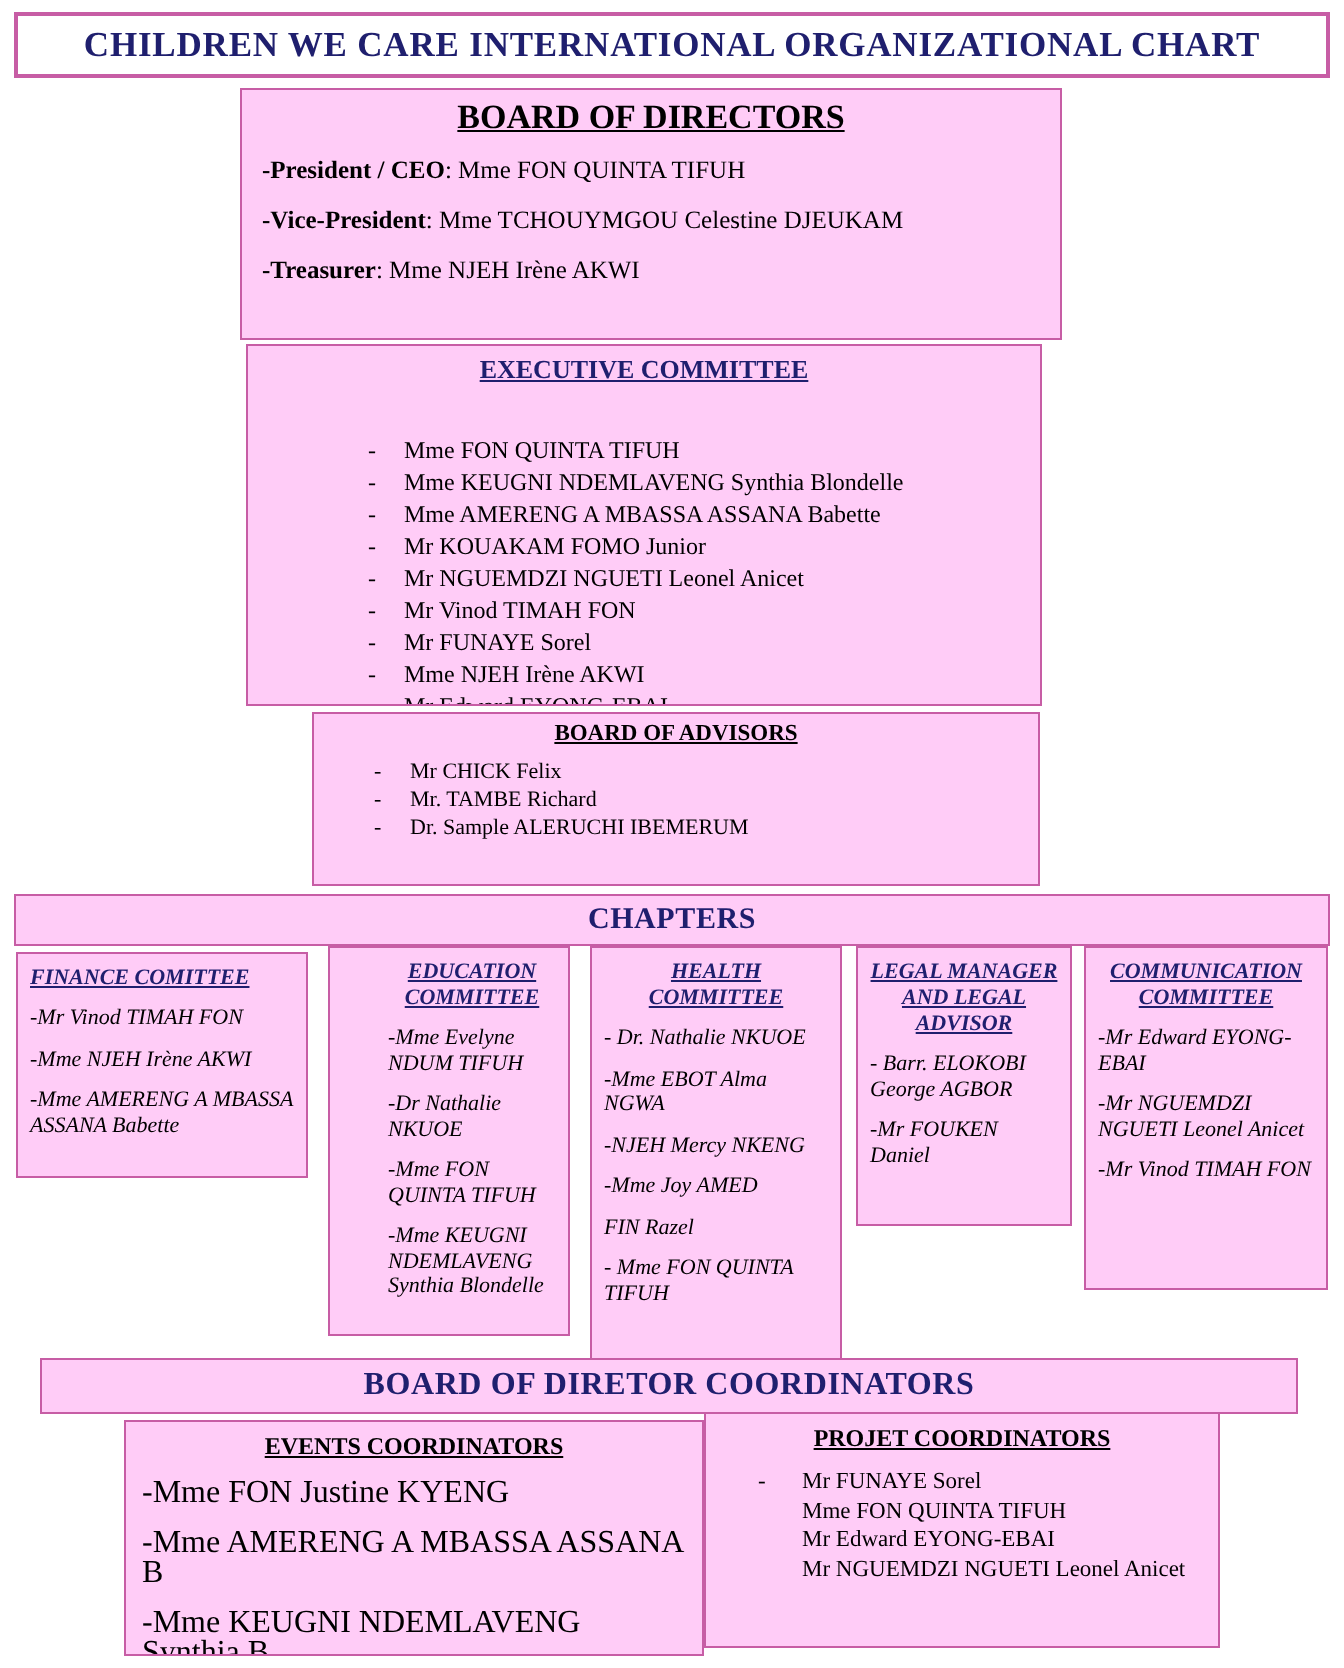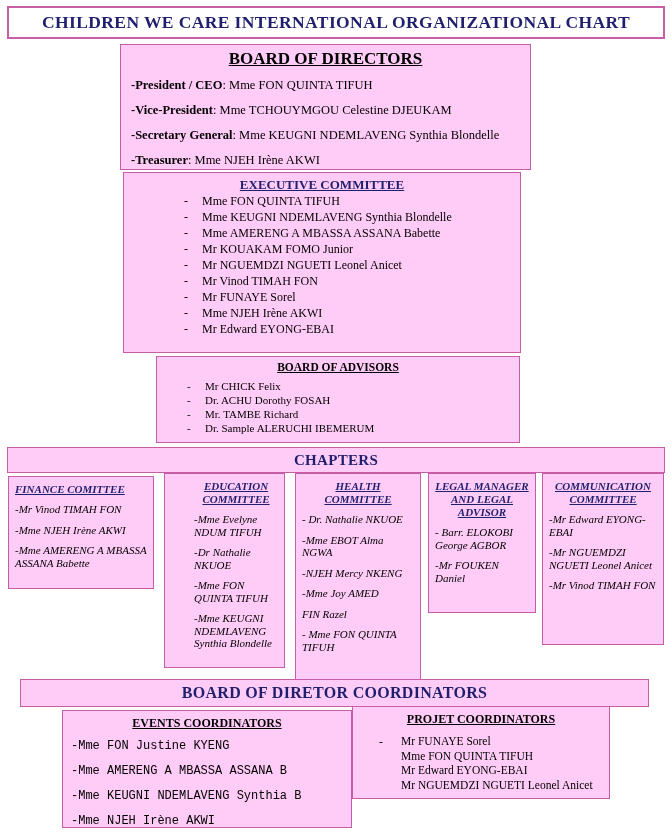--- a/index.html
+++ b/index.html
@@ -19,21 +19,21 @@
   .navy { color:var(--heading-navy,#1f1f6e); }
   .h-left { text-align:left; }
 
   
   .bod { left:120px; top:44px; width:411px; height:126px; padding:4px 8px; }
   .bod .h { font-size:17px; margin-bottom:8px; }
   .bod-line { font-size:12.5px; line-height:16px; margin:0 0 9px 2px; }
 
   
   .exec { left:123px; top:172px; width:398px; height:181px; padding:4px 0 0 0; }
-  .exec .h { font-size:13px; margin-bottom:0; }
+  .exec .h { font-size:13px; margin-bottom:24px; }
   .exec-list { padding-left:60px; font-size:12px; }
   .exec-item { white-space:pre; tab-size:18px; line-height:16px; }
 
   
   .advisors { left:156px; top:356px; width:364px; height:87px; padding:4px 0 0 0; }
   .advisors .h { font-size:11.5px; margin-bottom:6px; }
   .adv-list { padding-left:30px; font-size:11px; }
   .adv-item { white-space:pre; tab-size:18px; line-height:14px; }
 
   
@@ -49,43 +49,42 @@
   .cbox .item { line-height:12.5px; margin-bottom:8px; }
   .finance { left:8px;   top:476px; width:146px; height:113px; }
   .education { left:164px; top:473px; width:121px; height:195px;padding-left:29px; }
   .health { left:295px; top:473px; width:126px; height:207px; }
   .legal { left:428px; top:473px; width:108px; height:140px; }
   .comm { left:542px; top:473px; width:122px; height:172px; }
 
   
   .events { left:62px; top:710px; width:290px; height:118px; padding:5px 8px; }
   .events .h { font-size:12px; margin-bottom:8px; }
-  .events .ev-item { font-size:12px; line-height:15px; margin-bottom:10px;font-family:Liberation Mono, monospace; }
+  .events .ev-item { font-size:16px; line-height:15px; margin-bottom:10px; }
 
   
-  .projet { left:352px; top:706px; width:258px; height:93px; padding:5px 8px; }
+  .projet { left:352px; top:706px; width:258px; height:118px; padding:5px 8px; }
   .projet .h { font-size:12px; margin-bottom:7px; }
   .projet-list { padding-left:18px; font-size:11.5px; }
   .projet-item { white-space:pre; tab-size:22px; line-height:14.5px; }
   .projet-item.indent { padding-left:22px; }
 </style>
 </head>
 <body>
 
 <div class="page">
 
   <div class="title-box">
     <span>CHILDREN WE CARE INTERNATIONAL ORGANIZATIONAL CHART</span>
   </div>
 
   <div class="pbox bod">
     <div class="h">BOARD OF DIRECTORS</div>
     <div class="bod-line"><b>-President / CEO</b><span>: Mme FON QUINTA TIFUH</span></div>
     <div class="bod-line"><b>-Vice-President</b><span>: Mme TCHOUYMGOU Celestine DJEUKAM</span></div>
-    <div class="bod-line"><b>-Secretary General</b><span>: Mme KEUGNI NDEMLAVENG Synthia Blondelle</span></div>
     <div class="bod-line"><b>-Treasurer</b><span>: Mme NJEH Irène AKWI</span></div>
   </div>
 
   <div class="pbox exec">
     <div class="h navy">EXECUTIVE COMMITTEE</div>
     <div class="exec-list">
       <div class="exec-item">-	Mme FON QUINTA TIFUH</div>
       <div class="exec-item">-	Mme KEUGNI NDEMLAVENG Synthia Blondelle</div>
       <div class="exec-item">-	Mme AMERENG A MBASSA ASSANA Babette</div>
       <div class="exec-item">-	Mr KOUAKAM FOMO Junior</div>
@@ -94,21 +93,20 @@
       <div class="exec-item">-	Mr FUNAYE Sorel</div>
       <div class="exec-item">-	Mme NJEH Irène AKWI</div>
       <div class="exec-item">-	Mr Edward EYONG-EBAI</div>
     </div>
   </div>
 
   <div class="pbox advisors">
     <div class="h">BOARD OF ADVISORS</div>
     <div class="adv-list">
       <div class="adv-item">-	Mr CHICK Felix</div>
-      <div class="adv-item">-	Dr. ACHU Dorothy FOSAH</div>
       <div class="adv-item">-	Mr. TAMBE Richard</div>
       <div class="adv-item">-	Dr. Sample ALERUCHI IBEMERUM</div>
     </div>
   </div>
 
   <div class="bar chapters-bar">
     <span>CHAPTERS</span>
   </div>
 
   <div class="pbox cbox finance">

